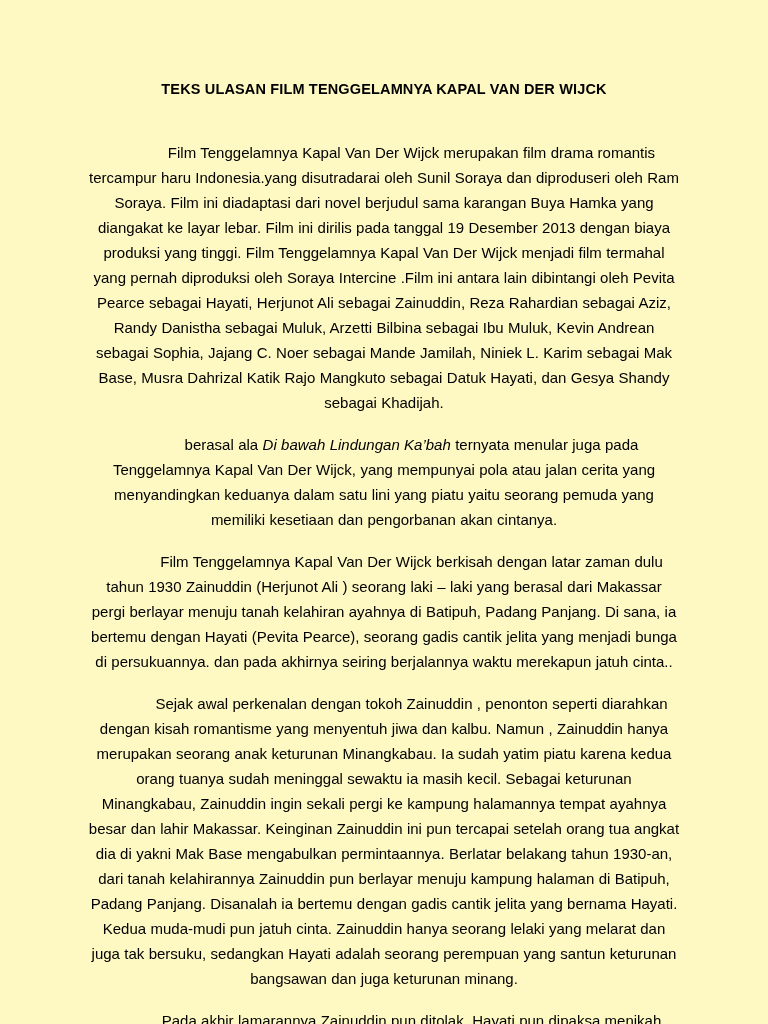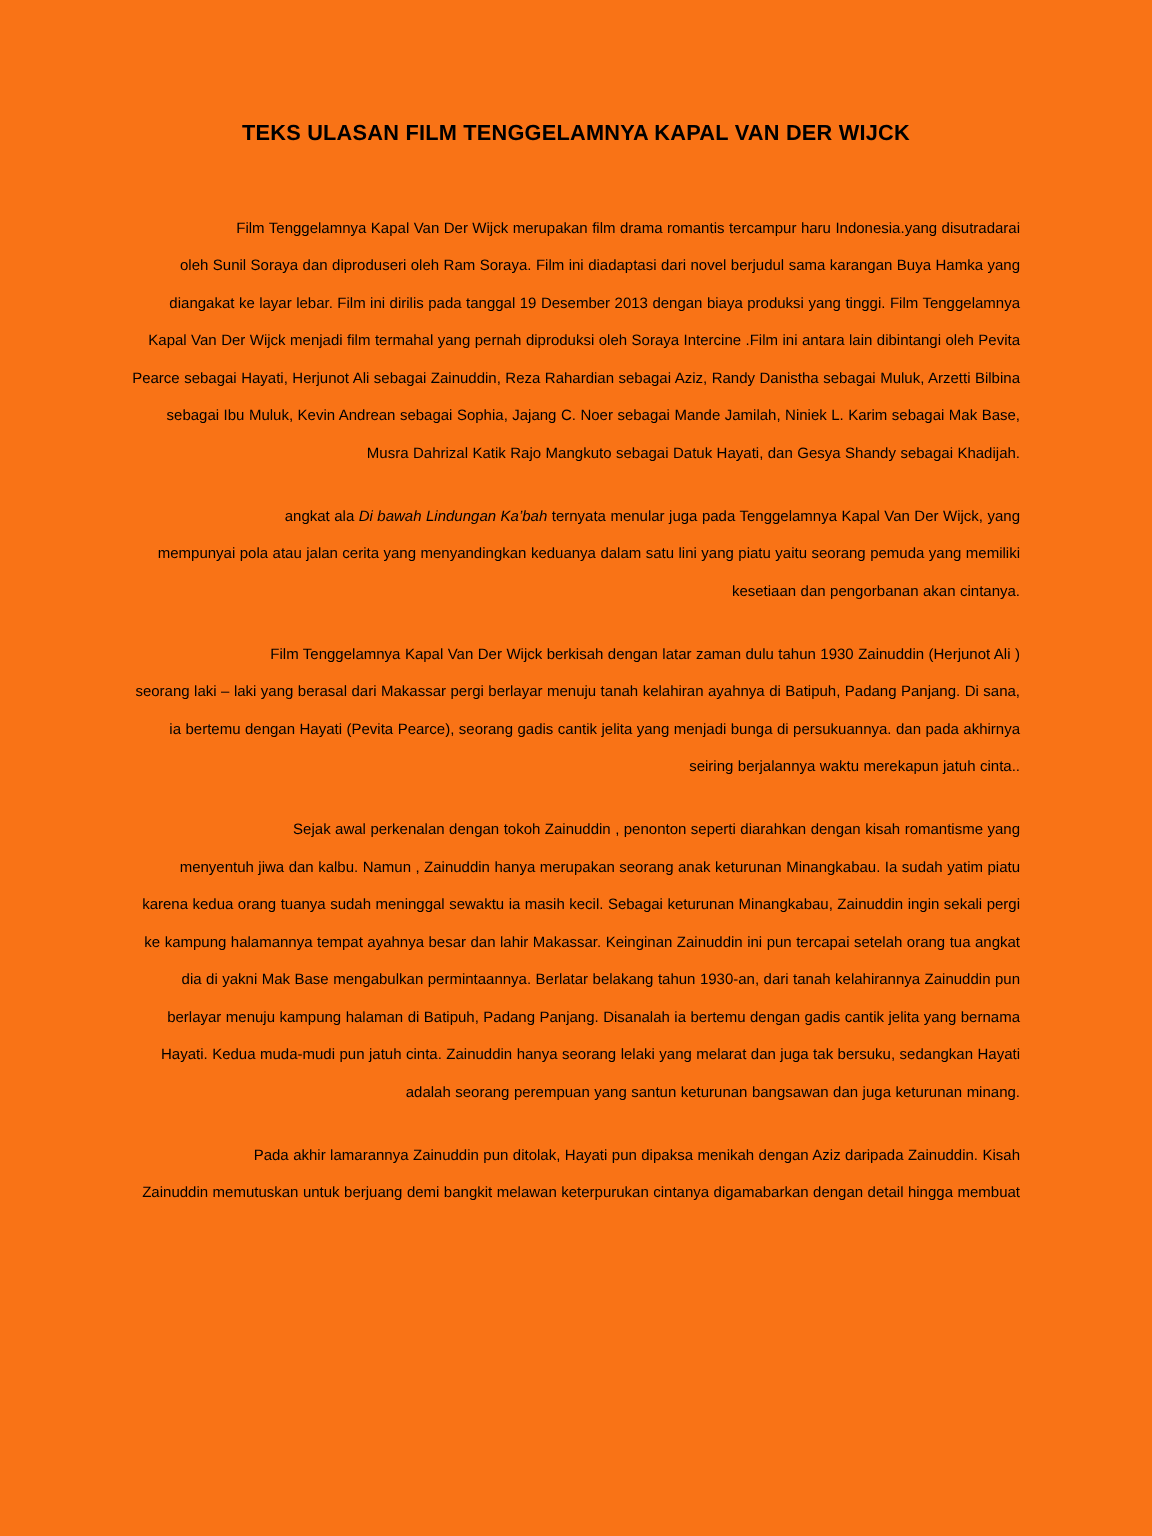--- a/index.html
+++ b/index.html
@@ -12,21 +12,21 @@
     height: 1024px;
     overflow: hidden;
     font-family: "Liberation Sans", sans-serif;
     color: #000000;
     -webkit-font-smoothing: antialiased;
   }
   .page {
     position: relative;
     width: 768px;
     height: 1024px;
-    background: #f97316;
+    background: #fef9c3;
     box-sizing: border-box;
     padding: 0;
   }
   .doc-title {
     position: absolute;
     left: 88px;
     top: 69px;
     width: 592px;
     text-align: center;
     font-size: 14.5px;
@@ -35,41 +35,41 @@
     line-height: 20px;
   }
   .body-text {
     position: absolute;
     left: 88px;
     top: 140px;
     width: 592px;
   }
   .para {
     margin: 0 0 0 0;
-    font-size: 10px;
+    font-size: 15px;
     line-height: 25px;
-    text-align: right;
+    text-align: center;
     text-indent: 55px;
     word-spacing: 0.2px;
   }
   .para + .para {
     margin-top: 17px;
   }
   .para em {
     font-style: italic;
   }
 </style>
 </head>
 <body>
 
 <div class="page">
 
   <h1 class="doc-title">TEKS ULASAN FILM TENGGELAMNYA KAPAL VAN DER WIJCK</h1>
 
   <div class="body-text">
     <p class="para"><span>Film Tenggelamnya Kapal Van Der Wijck merupakan film drama romantis tercampur haru Indonesia.yang disutradarai oleh Sunil Soraya dan  diproduseri oleh Ram Soraya. Film ini diadaptasi dari novel berjudul sama karangan Buya Hamka yang diangakat ke layar lebar. Film ini dirilis pada tanggal 19 Desember 2013 dengan biaya produksi yang tinggi. Film Tenggelamnya Kapal Van Der Wijck menjadi film termahal yang pernah diproduksi oleh Soraya Intercine .Film ini antara lain dibintangi oleh Pevita Pearce sebagai Hayati, Herjunot Ali sebagai Zainuddin, Reza Rahardian sebagai Aziz, Randy Danistha sebagai Muluk, Arzetti Bilbina sebagai Ibu Muluk, Kevin Andrean sebagai Sophia, Jajang C. Noer sebagai Mande Jamilah, Niniek L. Karim sebagai Mak Base, Musra Dahrizal Katik Rajo Mangkuto sebagai Datuk Hayati, dan Gesya Shandy sebagai Khadijah.</span></p>
-    <p class="para"><span>angkat ala  </span><em>Di bawah Lindungan Ka’bah</em><span>   ternyata menular juga pada Tenggelamnya Kapal Van Der Wijck, yang mempunyai pola atau jalan cerita yang menyandingkan keduanya  dalam satu lini yang piatu yaitu seorang pemuda yang memiliki kesetiaan dan pengorbanan akan cintanya.</span></p>
+    <p class="para"><span>berasal ala  </span><em>Di bawah Lindungan Ka’bah</em><span>   ternyata menular juga pada Tenggelamnya Kapal Van Der Wijck, yang mempunyai pola atau jalan cerita yang menyandingkan keduanya  dalam satu lini yang piatu yaitu seorang pemuda yang memiliki kesetiaan dan pengorbanan akan cintanya.</span></p>
     <p class="para"><span>Film Tenggelamnya Kapal Van Der Wijck berkisah   dengan latar  zaman dulu tahun 1930 Zainuddin (Herjunot Ali ) seorang laki – laki yang berasal dari Makassar pergi berlayar menuju tanah kelahiran ayahnya di Batipuh, Padang Panjang. Di sana, ia bertemu dengan Hayati (Pevita Pearce), seorang gadis cantik jelita yang menjadi bunga di persukuannya. dan pada akhirnya seiring berjalannya waktu merekapun jatuh cinta..</span></p>
     <p class="para"><span>Sejak awal perkenalan dengan tokoh Zainuddin , penonton seperti diarahkan dengan kisah romantisme yang menyentuh jiwa dan kalbu.  Namun , Zainuddin hanya merupakan seorang anak keturunan Minangkabau. Ia sudah yatim piatu karena kedua orang tuanya sudah meninggal sewaktu ia masih kecil. Sebagai keturunan Minangkabau, Zainuddin ingin sekali pergi ke kampung halamannya tempat ayahnya besar dan lahir Makassar. Keinginan  Zainuddin ini pun tercapai setelah orang tua angkat dia di yakni Mak Base mengabulkan permintaannya. Berlatar belakang tahun 1930-an, dari tanah kelahirannya Zainuddin pun berlayar menuju kampung halaman di Batipuh, Padang Panjang. Disanalah ia bertemu dengan gadis cantik jelita yang bernama Hayati. Kedua muda-mudi pun jatuh cinta. Zainuddin hanya seorang lelaki yang melarat dan juga tak bersuku, sedangkan Hayati adalah seorang perempuan yang santun keturunan bangsawan dan juga keturunan minang.</span></p>
     <p class="para"><span>Pada akhir lamarannya Zainuddin pun ditolak, Hayati pun dipaksa menikah dengan Aziz daripada Zainuddin.  Kisah Zainuddin memutuskan untuk berjuang demi bangkit melawan keterpurukan cintanya digamabarkan dengan detail hingga membuat</span></p>
   </div>
 
 </div>
 
 </body></html>

